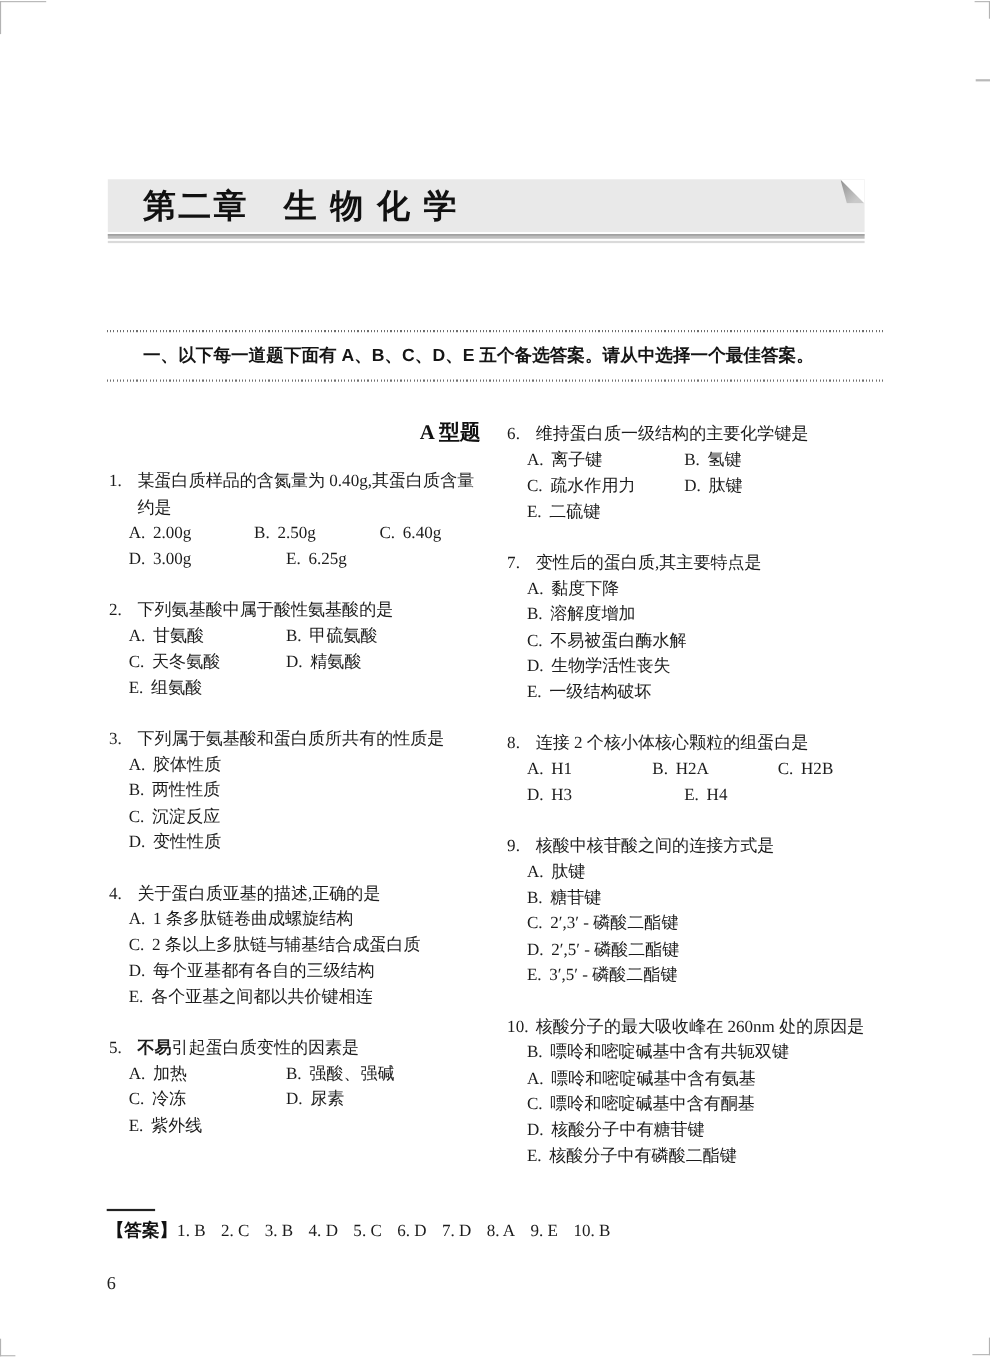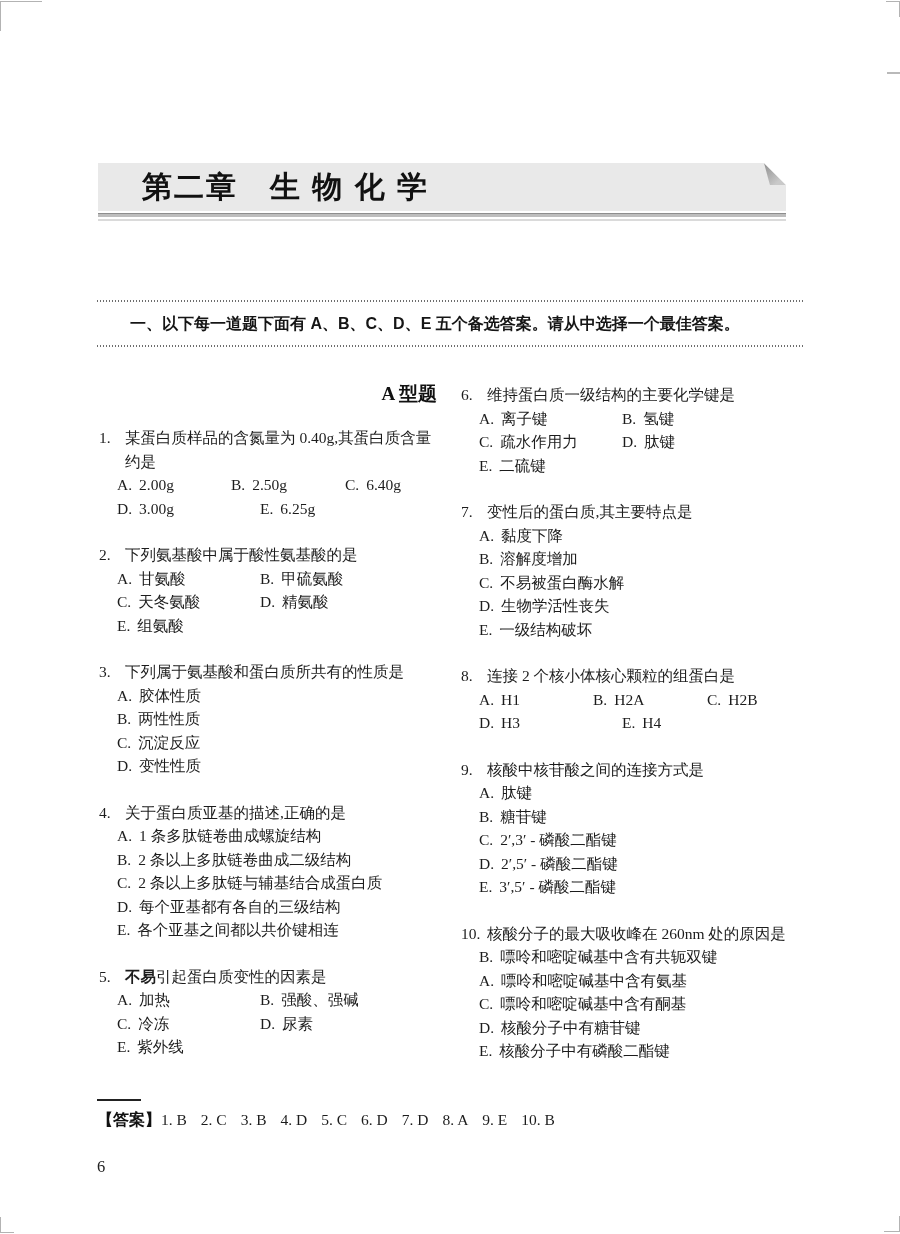--- a/index.html
+++ b/index.html
@@ -10,21 +10,21 @@
   .crop{position:absolute;}
   .crop-tl{left:0;top:1px;width:41px;height:29px;border-top:1px solid #b3b3b3;border-left:1px solid #b3b3b3;}
   .crop-tr{right:0;top:1px;width:13px;height:15px;border-top:1px solid #b3b3b3;border-right:1px solid #b3b3b3;}
   .crop-r{right:0;top:72px;width:13px;height:0;border-top:2px solid #b9b9b9;}
   .crop-bl{left:0;bottom:1px;width:13px;height:15px;border-bottom:1px solid #b3b3b3;border-left:1px solid #b3b3b3;}
   .crop-br{right:0;bottom:2px;width:15px;height:15px;border-bottom:1px solid #b3b3b3;border-right:1px solid #b3b3b3;}
 
   
   .chapter-header{position:absolute;left:98px;top:163px;width:688px;}
   .chapter-bar{position:relative;height:48px;background:#e9e9e9;display:flex;align-items:center;
-               padding-left:44px;box-sizing:border-box;}
+               padding-left:32px;box-sizing:border-box;}
   .chapter-title{font-family:"Liberation Sans","DejaVu Sans",sans-serif;font-weight:bold;
                  font-size:30px;letter-spacing:2px;color:#111;}
   .fold-cut{position:absolute;top:0;right:0;width:22px;height:22px;background:#fff;
             clip-path:polygon(0 0,100% 0,100% 100%);}
   .fold-flap{position:absolute;top:0;right:0;width:22px;height:22px;
              background:linear-gradient(135deg,#8f8f8f 0%,#c9c9c9 75%);
              clip-path:polygon(0 0,100% 100%,27% 100%);}
   .hr1{height:3px;background:#bdbdbd;border-top:1px solid #8d8d8d;margin-top:2px;}
   .hr2{height:2px;background:#dadada;margin-top:2px;}
 
@@ -141,23 +141,20 @@
               </div>
             </div>
             <div class="q">
               <span class="q-num">4.</span>
               <div class="q-stem">关于蛋白质亚基的描述,正确的是</div>
               <div class="q-opts">
                 <div class="opt-row cols1">
                   <span class="opt"><span class="opt-label">A.</span><span class="opt-text">1 条多肽链卷曲成螺旋结构</span></span>
                 </div>
                 <div class="opt-row cols1">
-                  <span class="opt"><span class="opt-label">B.</span><span class="opt-text">2 条以上多肽链卷曲成二级结构</span></span>
-                </div>
-                <div class="opt-row cols1">
                   <span class="opt"><span class="opt-label">C.</span><span class="opt-text">2 条以上多肽链与辅基结合成蛋白质</span></span>
                 </div>
                 <div class="opt-row cols1">
                   <span class="opt"><span class="opt-label">D.</span><span class="opt-text">每个亚基都有各自的三级结构</span></span>
                 </div>
                 <div class="opt-row cols1">
                   <span class="opt"><span class="opt-label">E.</span><span class="opt-text">各个亚基之间都以共价键相连</span></span>
                 </div>
               </div>
             </div>

